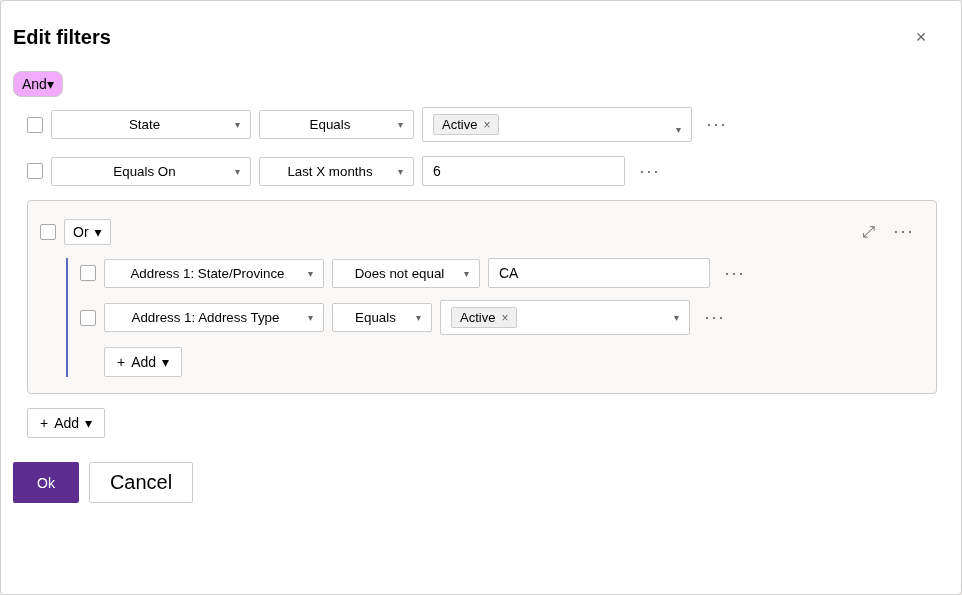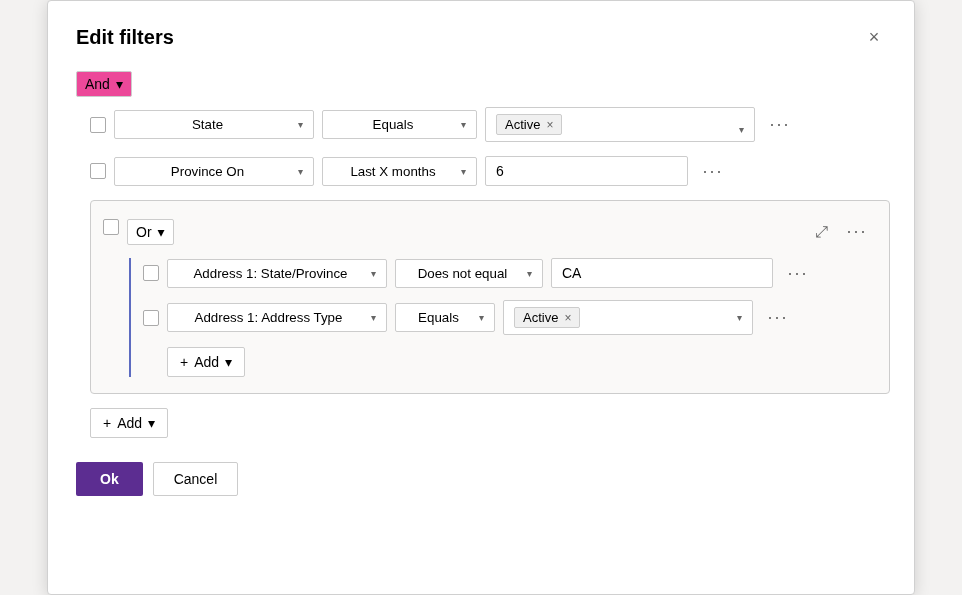--- a/index.html
+++ b/index.html
@@ -9,23 +9,23 @@
       display: flex;
       align-items: center;
       justify-content: center;
       min-height: 100vh;
       font-size: 14px;
     }
     .dialog {
       background: #ffffff;
       border: 1px solid #d0d0d0;
       border-radius: 4px;
-      width: 868px;
+      width: 962px;
       min-height: 595px;
-      padding: 20px 24px 24px 28px;
+      padding: 20px 24px 24px 12px;
       position: relative;
       box-shadow: 0 2px 16px rgba(0,0,0,0.15);
     }
     .dialog-header {
       display: flex;
       align-items: center;
       justify-content: space-between;
       margin-bottom: 18px;
     }
     .dialog-title {
@@ -47,26 +47,25 @@
       border-radius: 2px;
     }
 
     .and-row {
       margin-bottom: 10px;
     }
     .and-dropdown {
       display: inline-flex;
       align-items: center;
       border: 1px solid #ccc;
-      border-radius: 2px;
+      border-radius: 8px;
       padding: 4px 8px;
       cursor: pointer;
-      background: #ec4899;
-      font-size: 14px;
-      gap: 6px;
+      background: #f0abfc;
+      font-size: 14px;
     }
 
     .filter-row {
       display: flex;
       align-items: center;
       margin-bottom: 14px;
       gap: 8px;
       padding-left: 0;
       position: relative;
     }
@@ -149,20 +148,21 @@
       position: relative;
     }
     .or-group-header {
       display: flex;
       align-items: center;
       justify-content: space-between;
       margin-bottom: 12px;
     }
     .or-header-left {
       display: flex;
+      align-items: center;
       gap: 8px;
     }
     .or-dropdown {
       display: inline-flex;
       align-items: center;
       border: 1px solid #ccc;
       border-radius: 2px;
       padding: 4px 8px;
       cursor: pointer;
       background: #fff;
@@ -215,30 +215,30 @@
       margin-top: 24px;
     }
     .ok-btn {
       background: #5c2d91;
       color: #fff;
       border: none;
       border-radius: 2px;
       padding: 8px 24px;
       cursor: pointer;
       font-size: 14px;
-      font-weight: 700;
+      font-weight: 400;
     }
     .cancel-btn {
       background: #fff;
       color: #000;
       border: 1px solid #ccc;
       border-radius: 2px;
       padding: 8px 20px;
       cursor: pointer;
-      font-size: 14px;
+      font-size: 20px;
     }
 
     .select-label {
       flex: 1;
       white-space: nowrap;
       overflow: hidden;
       text-overflow: ellipsis;
     }
   </style>
 </head>
@@ -276,21 +276,21 @@
           <span class="tag-close">×</span>
         </span>
         <span class="dropdown-arrow" style="margin-left:auto;">▾</span>
       </div>
       <button class="more-btn">···</button>
     </div>
 
     <div class="filter-row" style="margin-left: 14px;">
       <div class="checkbox"></div>
       <button class="filter-select">
-        <span class="select-label">Province On</span>
+        <span class="select-label">Equals On</span>
         <span class="dropdown-arrow">▾</span>
       </button>
       <button class="filter-select medium">
         <span class="select-label">Last X months</span>
         <span class="dropdown-arrow">▾</span>
       </button>
       <div class="filter-value short" style="min-width:160px;">
         <input class="value-input" value="6" style="min-width: 100px;">
       </div>
       <button class="more-btn">···</button>

